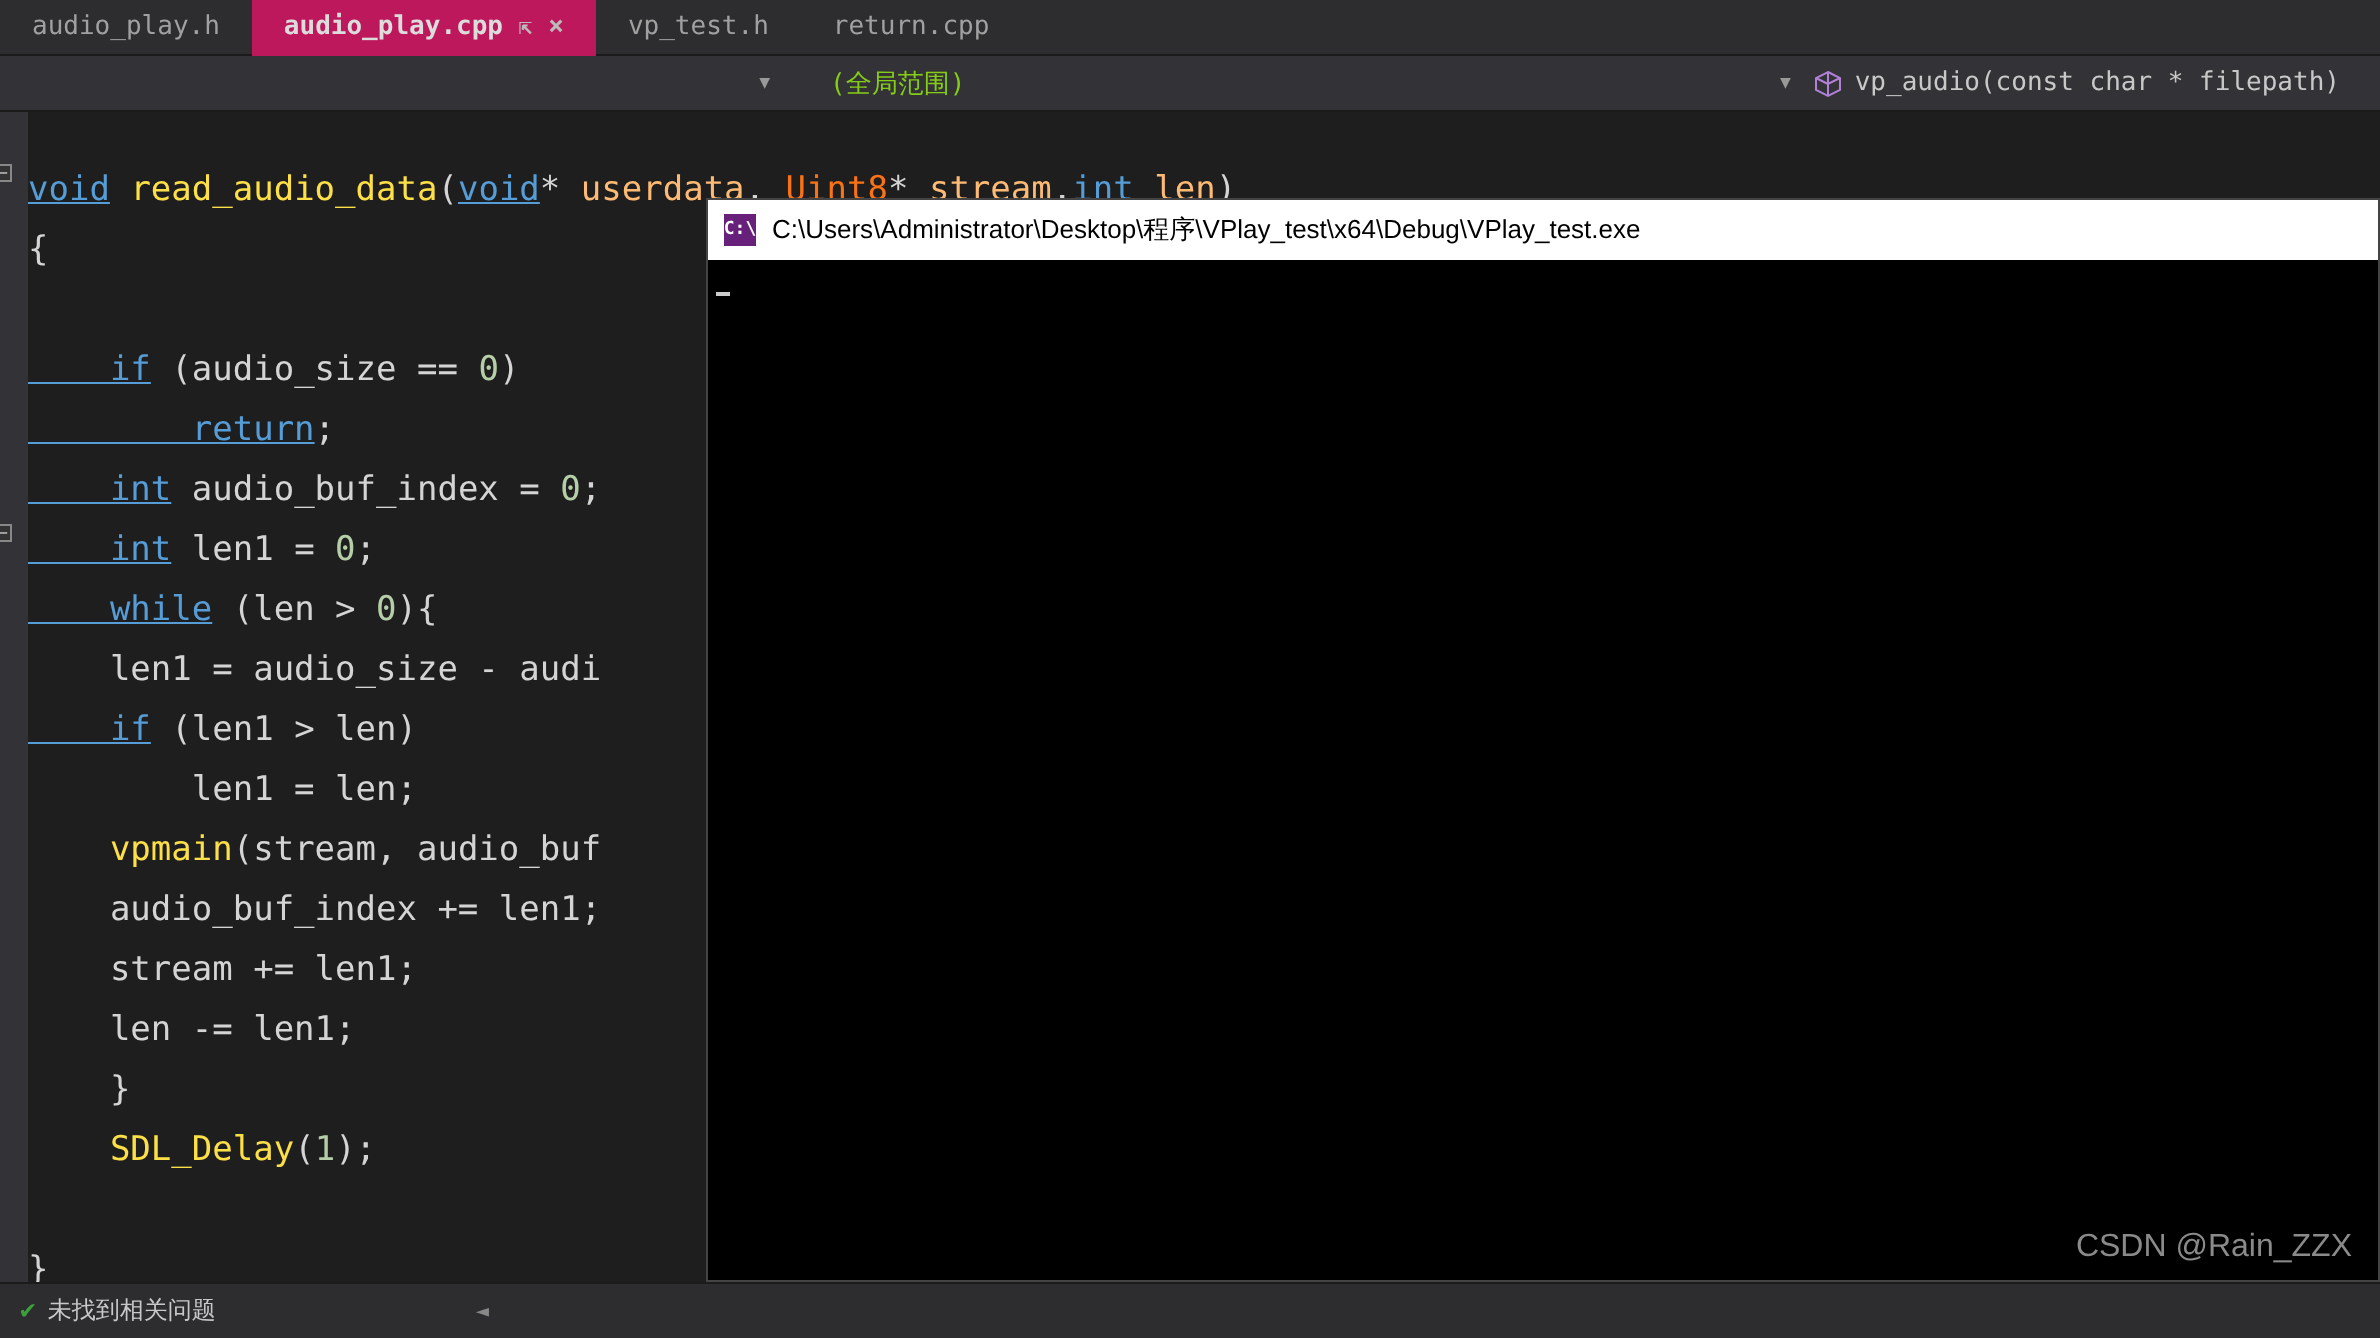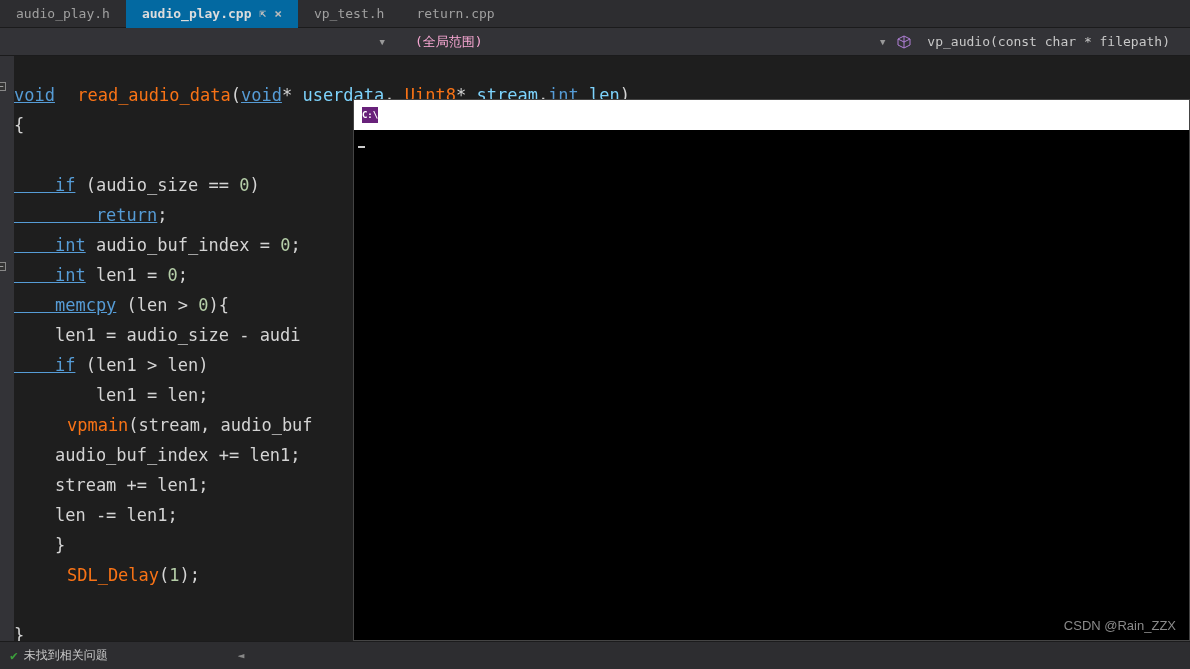--- a/index.html
+++ b/index.html
@@ -1,48 +1,48 @@
 <!DOCTYPE html>
 <html><head>
 <meta charset="utf-8">
 <style>
 *{box-sizing:border-box;margin:0;padding:0;}
 body{width:1190px;height:669px;background:#2d2d30;font-family:Consolas,"Microsoft YaHei",monospace;color:#c8c8c8;overflow:hidden;position:relative;}
 .tabbar{height:28px;background:#2d2d30;display:flex;border-bottom:1px solid #1b1b1c;}
 .tab{padding:0 16px;height:28px;line-height:28px;font-size:13px;color:#a0a0a0;cursor:pointer;display:flex;align-items:center;gap:8px;}
-.tab.active{background:#0369a1;color:#dcdcdc;font-weight:bold;}
+.tab.active{background:#be185d;color:#dcdcdc;font-weight:bold;}
 .tab .pin{font-size:11px;color:#bbb;}
 .tab .close-x{font-size:13px;color:#bbb;}
 .navbar{height:28px;background:#333337;display:flex;align-items:center;border-bottom:1px solid #1b1b1c;}
 .nav-left{width:395px;display:flex;justify-content:flex-end;align-items:center;padding-right:10px;}
-.nav-mid{flex:1;display:flex;align-items:center;padding-left:20px;color:#f9a8d4;font-size:13px;}
-.nav-right{display:flex;align-items:center;padding-right:20px;color:#c8c8c8;font-size:13px;gap:16px;}
+.nav-mid{flex:1;display:flex;align-items:center;padding-left:20px;color:#84cc16;font-size:13px;}
+.nav-right{display:flex;align-items:center;padding-right:20px;color:#c8c8c8;font-size:13px;gap:6px;}
 .dropdown-arrow{font-size:9px;color:#999;margin-left:6px;}
 .cube{width:14px;height:14px;display:inline-block;}
 .cube svg{display:block;}
 .editor{position:relative;height:585px;background:#1e1e1e;}
 .gutter{position:absolute;left:0;top:0;width:14px;height:100%;background:#333337;}
 .code{position:absolute;left:14px;top:24px;font-size:17px;line-height:30px;}
 .code pre{font-family:Consolas,monospace;white-space:pre;}
 .k-blue{color:#569cd6;text-decoration:underline;}
 .k-type{color:#f97316;}
-.k-func{color:#f97316;margin-left:12px;}
-.k-param{color:#7dd3fc;}
+.k-func{color:#fde047;}
+.k-param{color:#fdba74;}
 .k-num{color:#b5cea8;}
 .k-white{color:#d4d4d4;}
 .console{position:absolute;left:353px;top:99px;width:837px;height:542px;background:#000;border:1px solid #444;}
 .console-titlebar{height:30px;background:#fff;display:flex;align-items:center;padding:0 8px;gap:8px;}
 .console-icon{width:16px;height:16px;background:#68217a;display:flex;align-items:center;justify-content:center;color:#fff;font-size:9px;font-weight:bold;}
 .console-title{color:#000;font-size:13px;font-family:"Microsoft YaHei",sans-serif;}
 .console-body{padding:4px;color:#ccc;font-size:12px;}
 .cursor{display:inline-block;width:7px;height:2px;background:#ccc;vertical-align:bottom;}
 .statusbar{position:absolute;bottom:0;left:0;right:0;height:28px;background:#2d2d30;display:flex;align-items:center;padding:0 10px;font-size:12px;color:#c8c8c8;border-top:1px solid #1b1b1c;}
 .status-icon{color:#3ba03b;margin-right:6px;font-size:13px;}
 .scroll-left{margin-left:130px;color:#888;font-size:11px;}
-.watermark{position:absolute;right:14px;bottom:36px;color:#8a8a8a;font-size:13px;font-family:Arial,sans-serif;}
+.watermark{position:absolute;right:14px;bottom:36px;color:#8a8a8a;font-size:16px;font-family:Arial,sans-serif;}
 .collapse-marker{position:absolute;left:-3px;width:9px;height:9px;border:1px solid #888;background:#333;font-size:8px;line-height:7px;text-align:center;color:#ccc;}
 </style>
 </head>
 <body>
 
 <div class="tabbar">
   <div class="tab">
       <span>audio_play.h</span>
     </div>
   <div class="tab active">
@@ -82,40 +82,41 @@
     <div class="collapse-marker" style="top:206px">−</div>
   </div>
   <div class="code">
 <pre><span class="k-blue">void</span><span class="k-func"> read_audio_data</span><span class="k-white">(</span><span class="k-blue">void</span><span class="k-white">* </span><span class="k-param">userdata</span><span class="k-white">, </span><span class="k-type">Uint8</span><span class="k-white">* </span><span class="k-param">stream</span><span class="k-white">,</span><span class="k-blue">int</span><span class="k-white"> </span><span class="k-param">len</span><span class="k-white">)</span>
 <span class="k-white">{</span>
 
 <span class="k-blue">    if</span><span class="k-white"> (audio_size == </span><span class="k-num">0</span><span class="k-white">)</span>
 <span class="k-blue">        return</span><span class="k-white">;</span>
 <span class="k-blue">    int</span><span class="k-white"> audio_buf_index = </span><span class="k-num">0</span><span class="k-white">;</span>
 <span class="k-blue">    int</span><span class="k-white"> len1 = </span><span class="k-num">0</span><span class="k-white">;</span>
-<span class="k-blue">    memcpy</span><span class="k-white"> (len &gt; </span><span class="k-num">0</span><span class="k-white">){</span>
+<span class="k-blue">    while</span><span class="k-white"> (len &gt; </span><span class="k-num">0</span><span class="k-white">){</span>
 <span class="k-white">    len1 = audio_size - audi</span>
 <span class="k-blue">    if</span><span class="k-white"> (len1 &gt; len)</span>
 <span class="k-white">        len1 = len;</span>
 <span class="k-func">    vpmain</span><span class="k-white">(stream, audio_buf</span>
 <span class="k-white">    audio_buf_index += len1;</span>
 <span class="k-white">    stream += len1;</span>
 <span class="k-white">    len -= len1;</span>
 <span class="k-white">    }</span>
 <span class="k-func">    SDL_Delay</span><span class="k-white">(</span><span class="k-num">1</span><span class="k-white">);</span>
 
 <span class="k-white">}</span></pre>
   </div>
 </div>
 
 <div class="console">
   <div class="console-titlebar">
     <div class="console-icon">
         <span>C:\</span>
       </div>
+    <div class="console-title">C:\Users\Administrator\Desktop\程序\VPlay_test\x64\Debug\VPlay_test.exe</div>
   </div>
   <div class="console-body">
     <span class="cursor"></span>
   </div>
 </div>
 
 <div class="watermark">CSDN @Rain_ZZX</div>
 
 <div class="statusbar">
   <span class="status-icon">✔</span>

